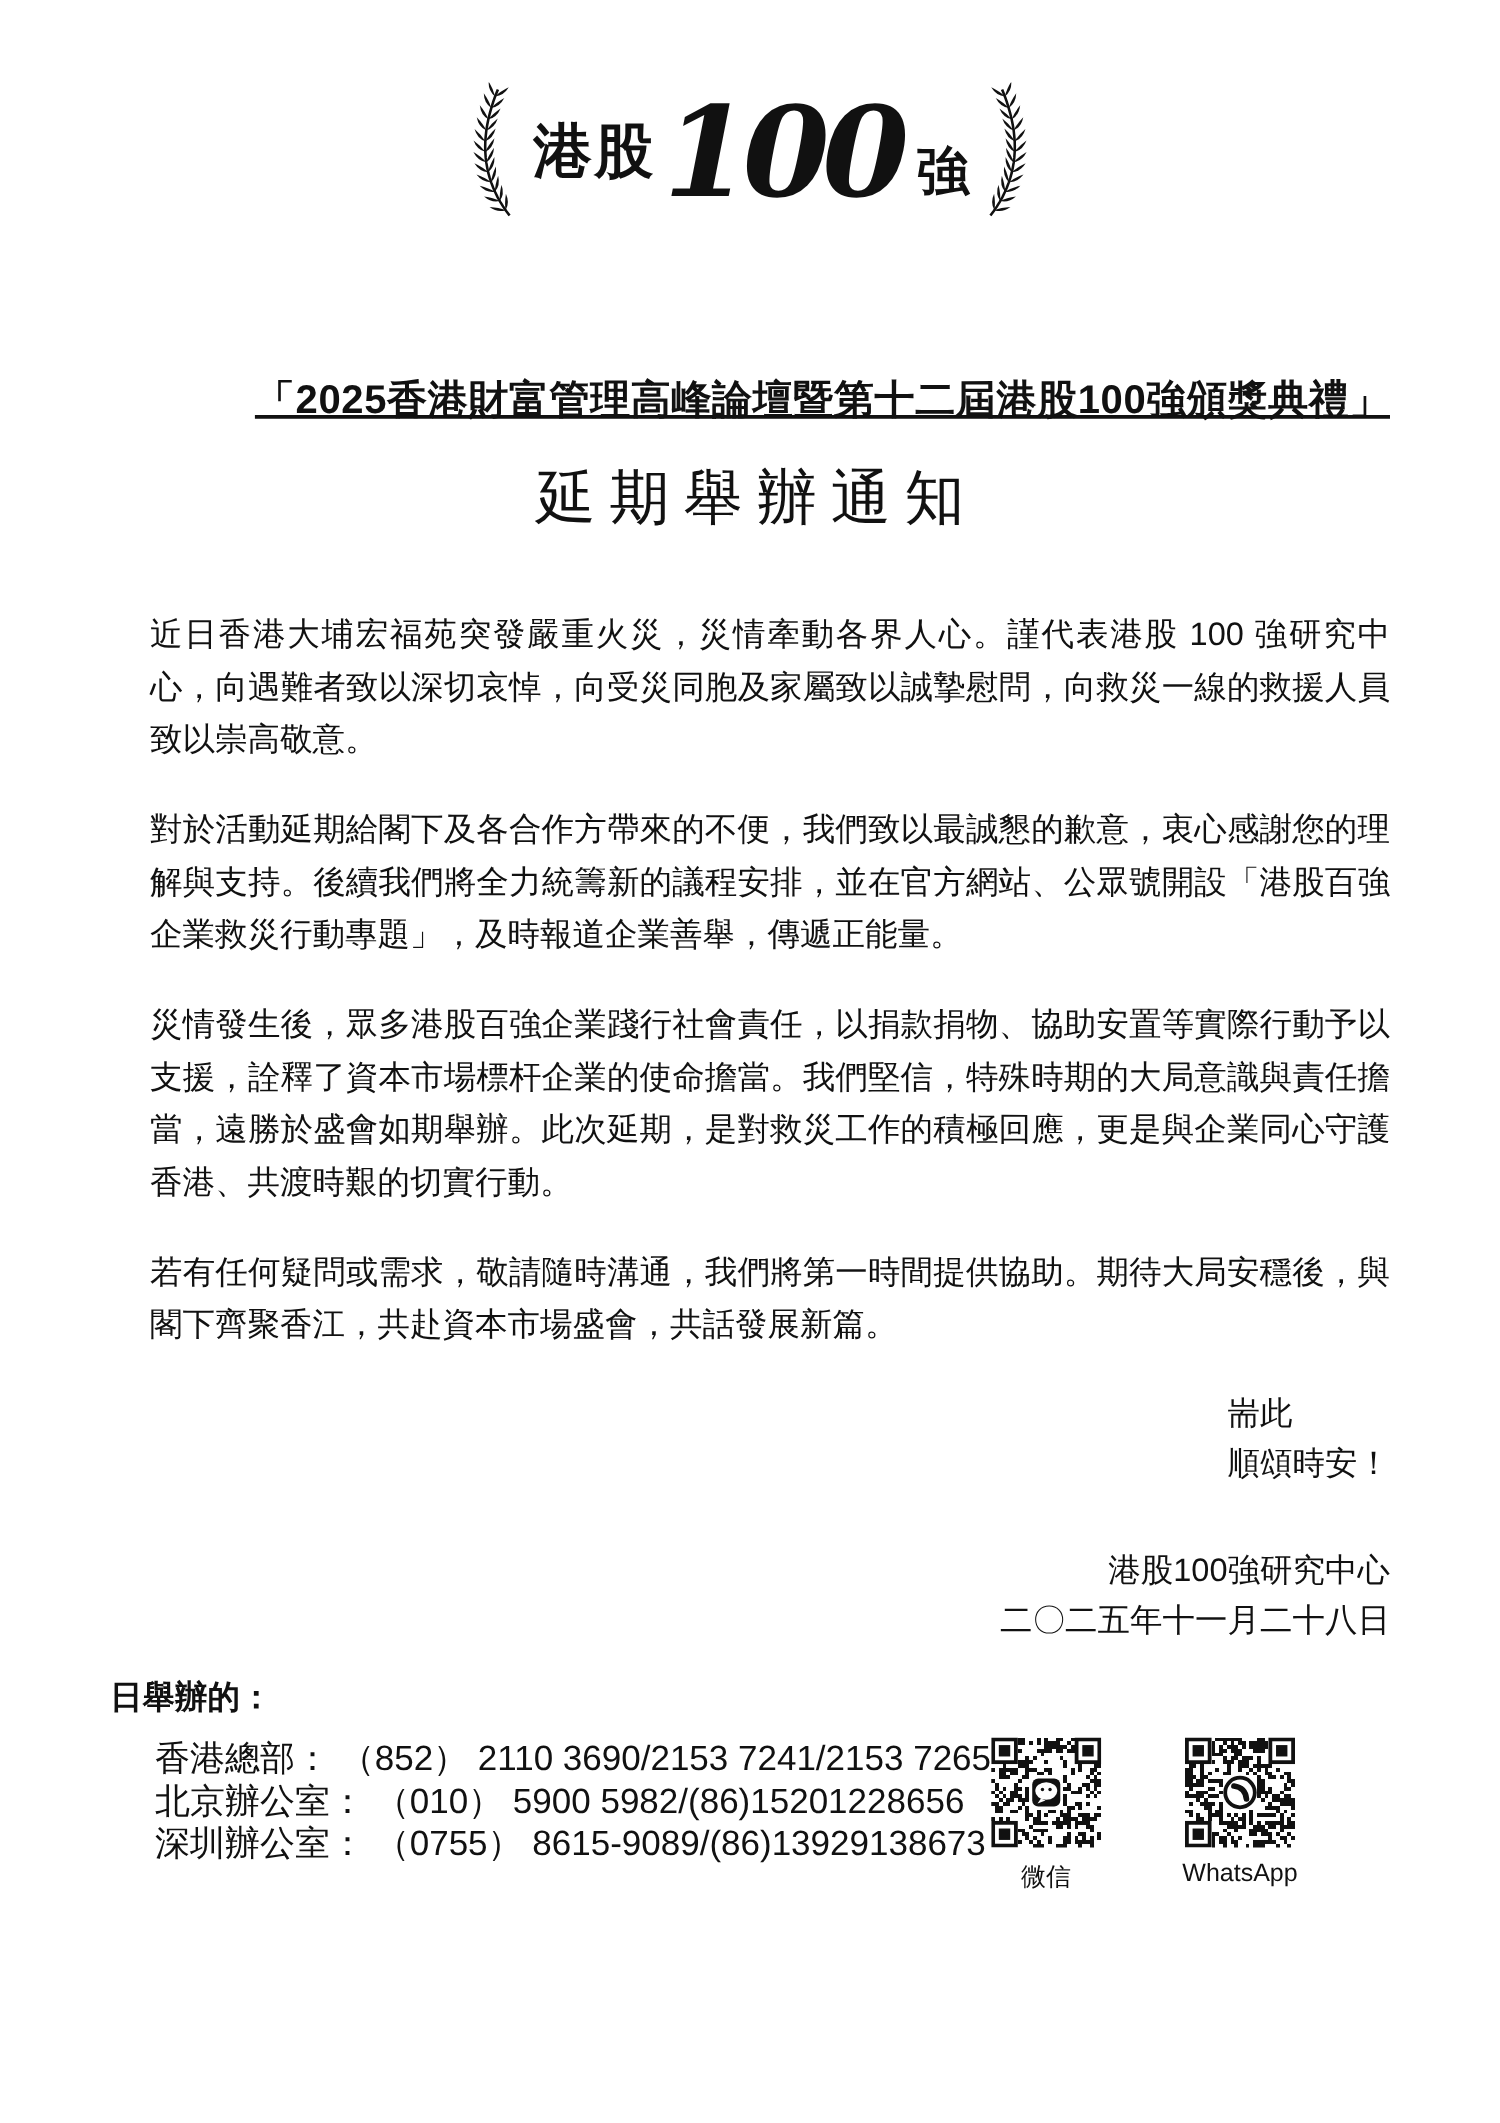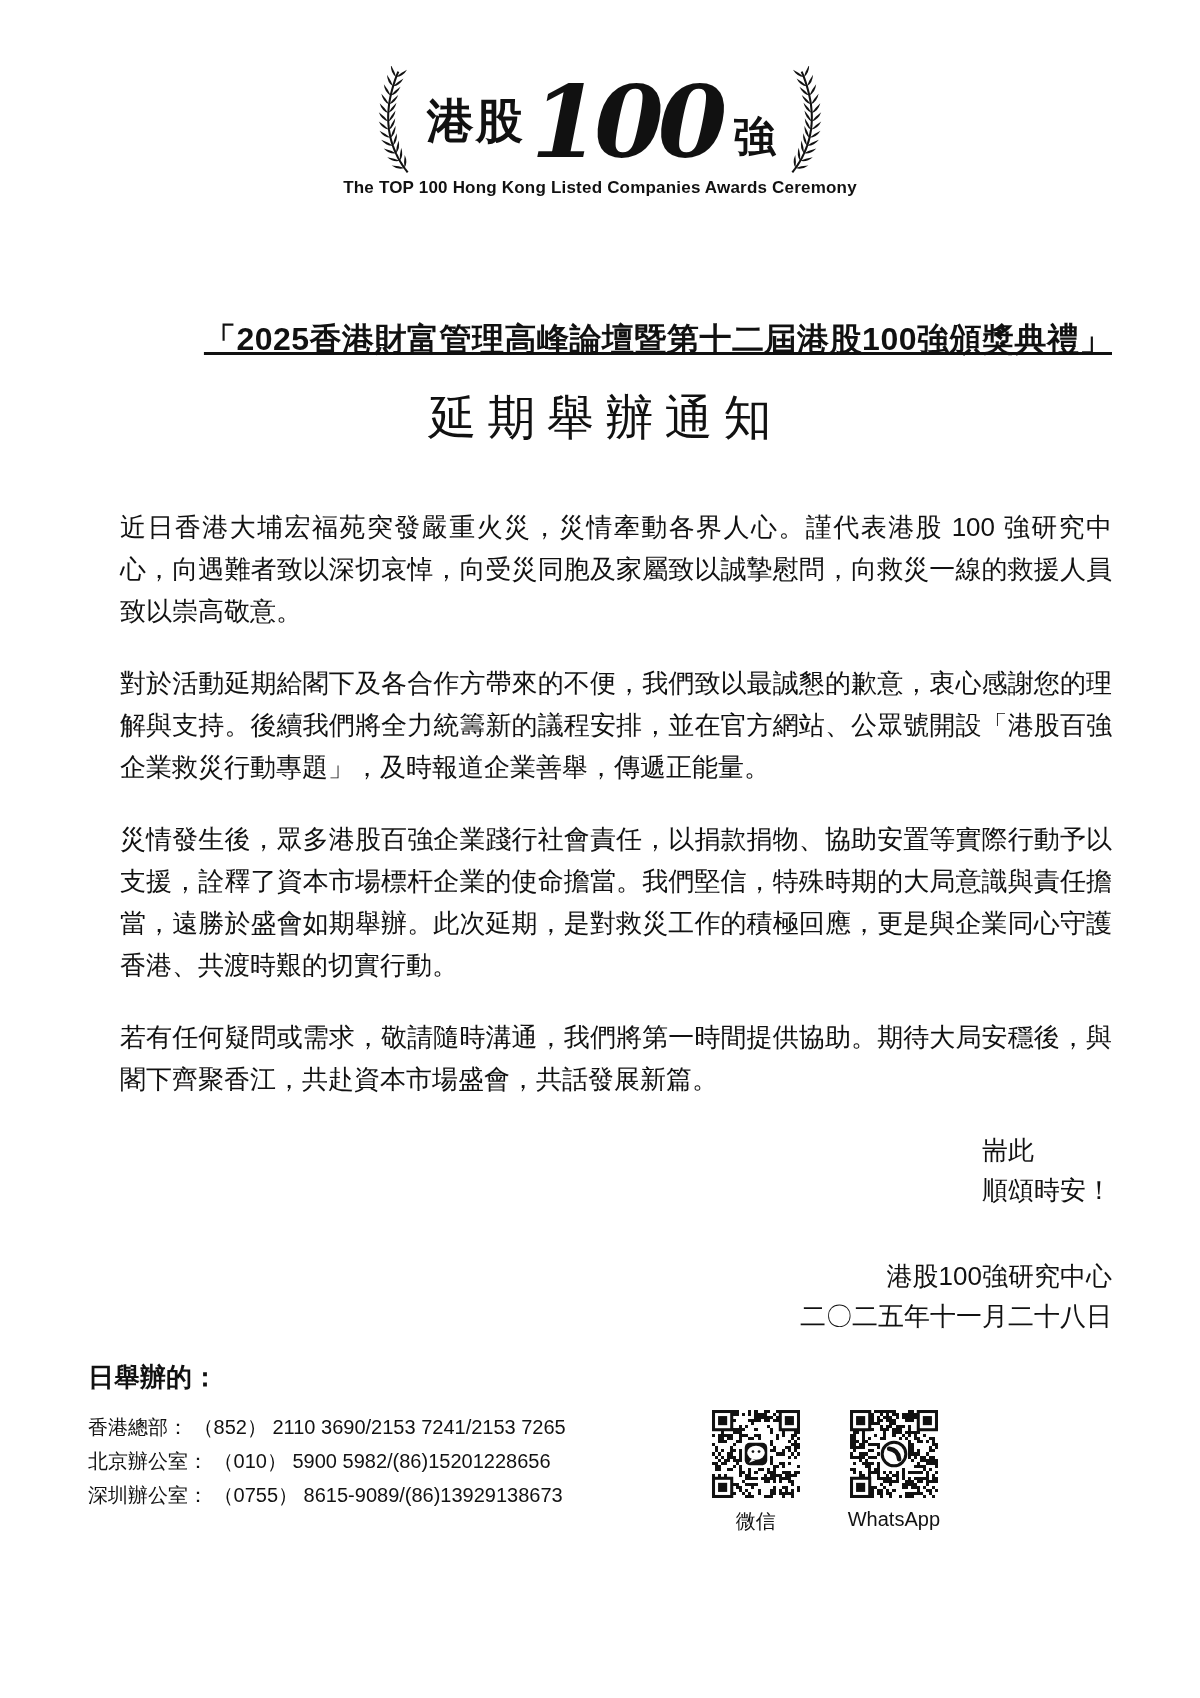--- a/index.html
+++ b/index.html
@@ -34,22 +34,22 @@
   
   .body-text { margin-top:56px; font-size:26px; line-height:42px; text-align:justify; text-justify:inter-ideograph; }
   .body-text p { margin-bottom:30px;margin-left:32px; }
   
   .close-sign { display:flex; justify-content:space-between; align-items:flex-end; font-size:26px; line-height:40px;flex-direction:column; }
   .signature { text-align:right; margin-top:46px; }
   
   .contact { margin-top:24px; }
   .contact-heading { font-size:26px; font-weight:bold; margin-bottom:15px; }
   .contact-row { display:flex; align-items:flex-start; }
-  .contact-lines { font-size:20px; line-height:34px; white-space:nowrap; }
-  .qr-row { display:flex; gap:48px; margin-left:auto; margin-right:172px; }
+  .contact-lines { font-size:28px; line-height:34px; white-space:nowrap;margin-left:36px; }
+  .qr-row { display:flex; gap:65px; margin-left:auto; margin-right:172px; }
   .qr-item { display:flex; flex-direction:column; align-items:center; }
   .qr-svg { width:88px; height:88px; }
   .qr-caption { margin-top:10px; font-size:20px; font-weight:500; }
 </style>
 </head>
 <body>
 
 <div class="page">
 
   <header class="logo-block">
@@ -107,21 +107,20 @@
           <path d="M0,0 Q-4.2,-6 -1.2,-14 Q0.6,-6 0,0 Z" transform="translate(30.1,41.1) rotate(-31.1)" fill="#111"></path>
           <path d="M0,0 Q4.2,-6 1.2,-14 Q-0.6,-6 0,0 Z" transform="translate(30.1,41.1) rotate(38.9)" fill="#111"></path>
           <path d="M0,0 Q-4.2,-6 -1.2,-14 Q0.6,-6 0,0 Z" transform="translate(31.8,31.6) rotate(-26.5)" fill="#111"></path>
           <path d="M0,0 Q4.2,-6 1.2,-14 Q-0.6,-6 0,0 Z" transform="translate(31.8,31.6) rotate(43.5)" fill="#111"></path>
           <path d="M0,0 Q-4.2,-6 -1.2,-14 Q0.6,-6 0,0 Z" transform="translate(34.3,21.8) rotate(-22.3)" fill="#111"></path>
           <path d="M0,0 Q4.2,-6 1.2,-14 Q-0.6,-6 0,0 Z" transform="translate(34.3,21.8) rotate(47.7)" fill="#111"></path>
           <path d="M0,0 Q-4.2,-6 -1.2,-14 Q0.6,-6 0,0 Z" transform="translate(37.6,11.9) rotate(-18.5)" fill="#111"></path>
           <path d="M0,0 Q4.2,-6 1.2,-14 Q-0.6,-6 0,0 Z" transform="translate(37.6,11.9) rotate(51.5)" fill="#111"></path>
         </svg>
     </div>
-    <div class="tagline">The TOP 100 Hong Kong Listed Companies Awards Ceremony</div>
   </header>
 
   <h1 class="title1">「2025香港財富管理高峰論壇暨第十二屆港股100強頒獎典禮」</h1>
   <h2 class="title2">延期舉辦通知</h2>
 
   <main class="body-text">
     <p>近日香港大埔宏福苑突發嚴重火災，災情牽動各界人心。謹代表港股 100 強研究中心，向遇難者致以深切哀悼，向受災同胞及家屬致以誠摯慰問，向救災一線的救援人員致以崇高敬意。</p>
     <p>對於活動延期給閣下及各合作方帶來的不便，我們致以最誠懇的歉意，衷心感謝您的理解與支持。後續我們將全力統籌新的議程安排，並在官方網站、公眾號開設「港股百強企業救災行動專題」，及時報道企業善舉，傳遞正能量。</p>
     <p>災情發生後，眾多港股百強企業踐行社會責任，以捐款捐物、協助安置等實際行動予以支援，詮釋了資本市場標杆企業的使命擔當。我們堅信，特殊時期的大局意識與責任擔當，遠勝於盛會如期舉辦。此次延期，是對救災工作的積極回應，更是與企業同心守護香港、共渡時艱的切實行動。</p>
     <p>若有任何疑問或需求，敬請隨時溝通，我們將第一時間提供協助。期待大局安穩後，與閣下齊聚香江，共赴資本市場盛會，共話發展新篇。</p>

